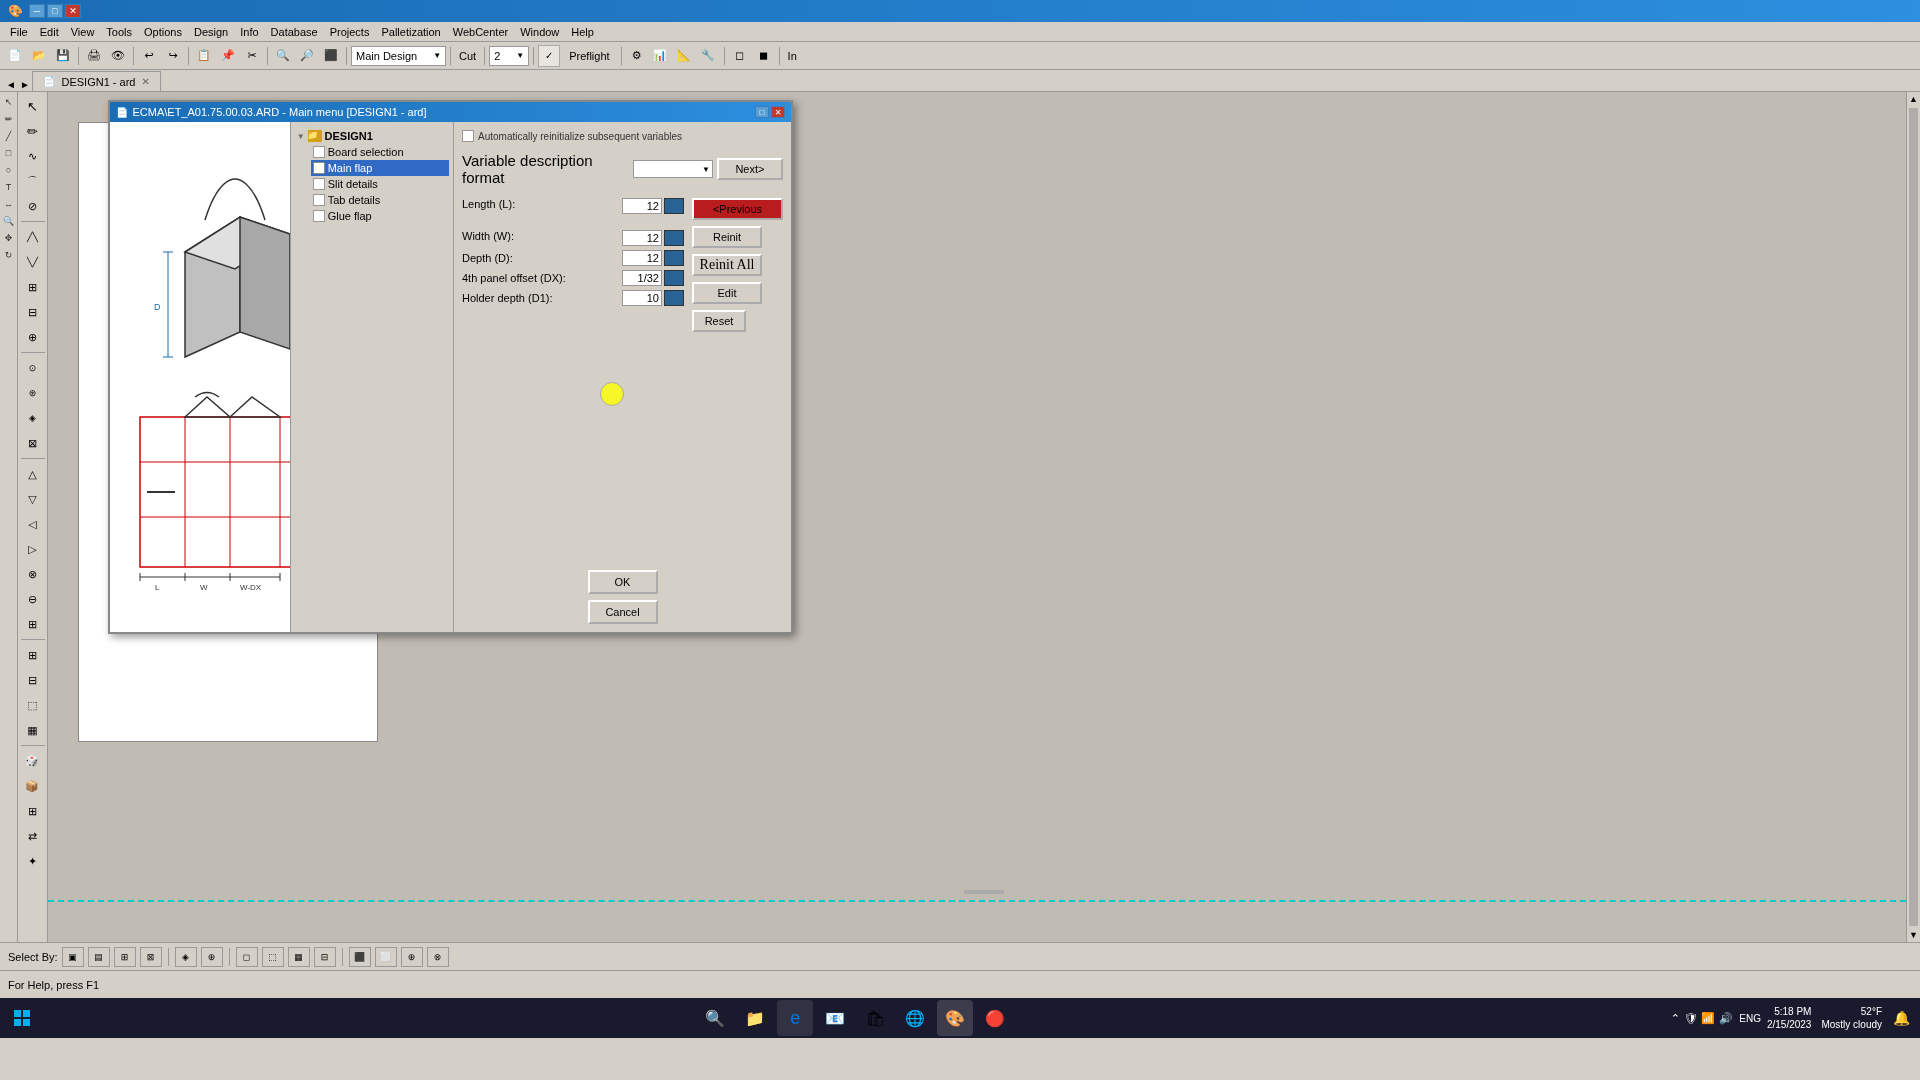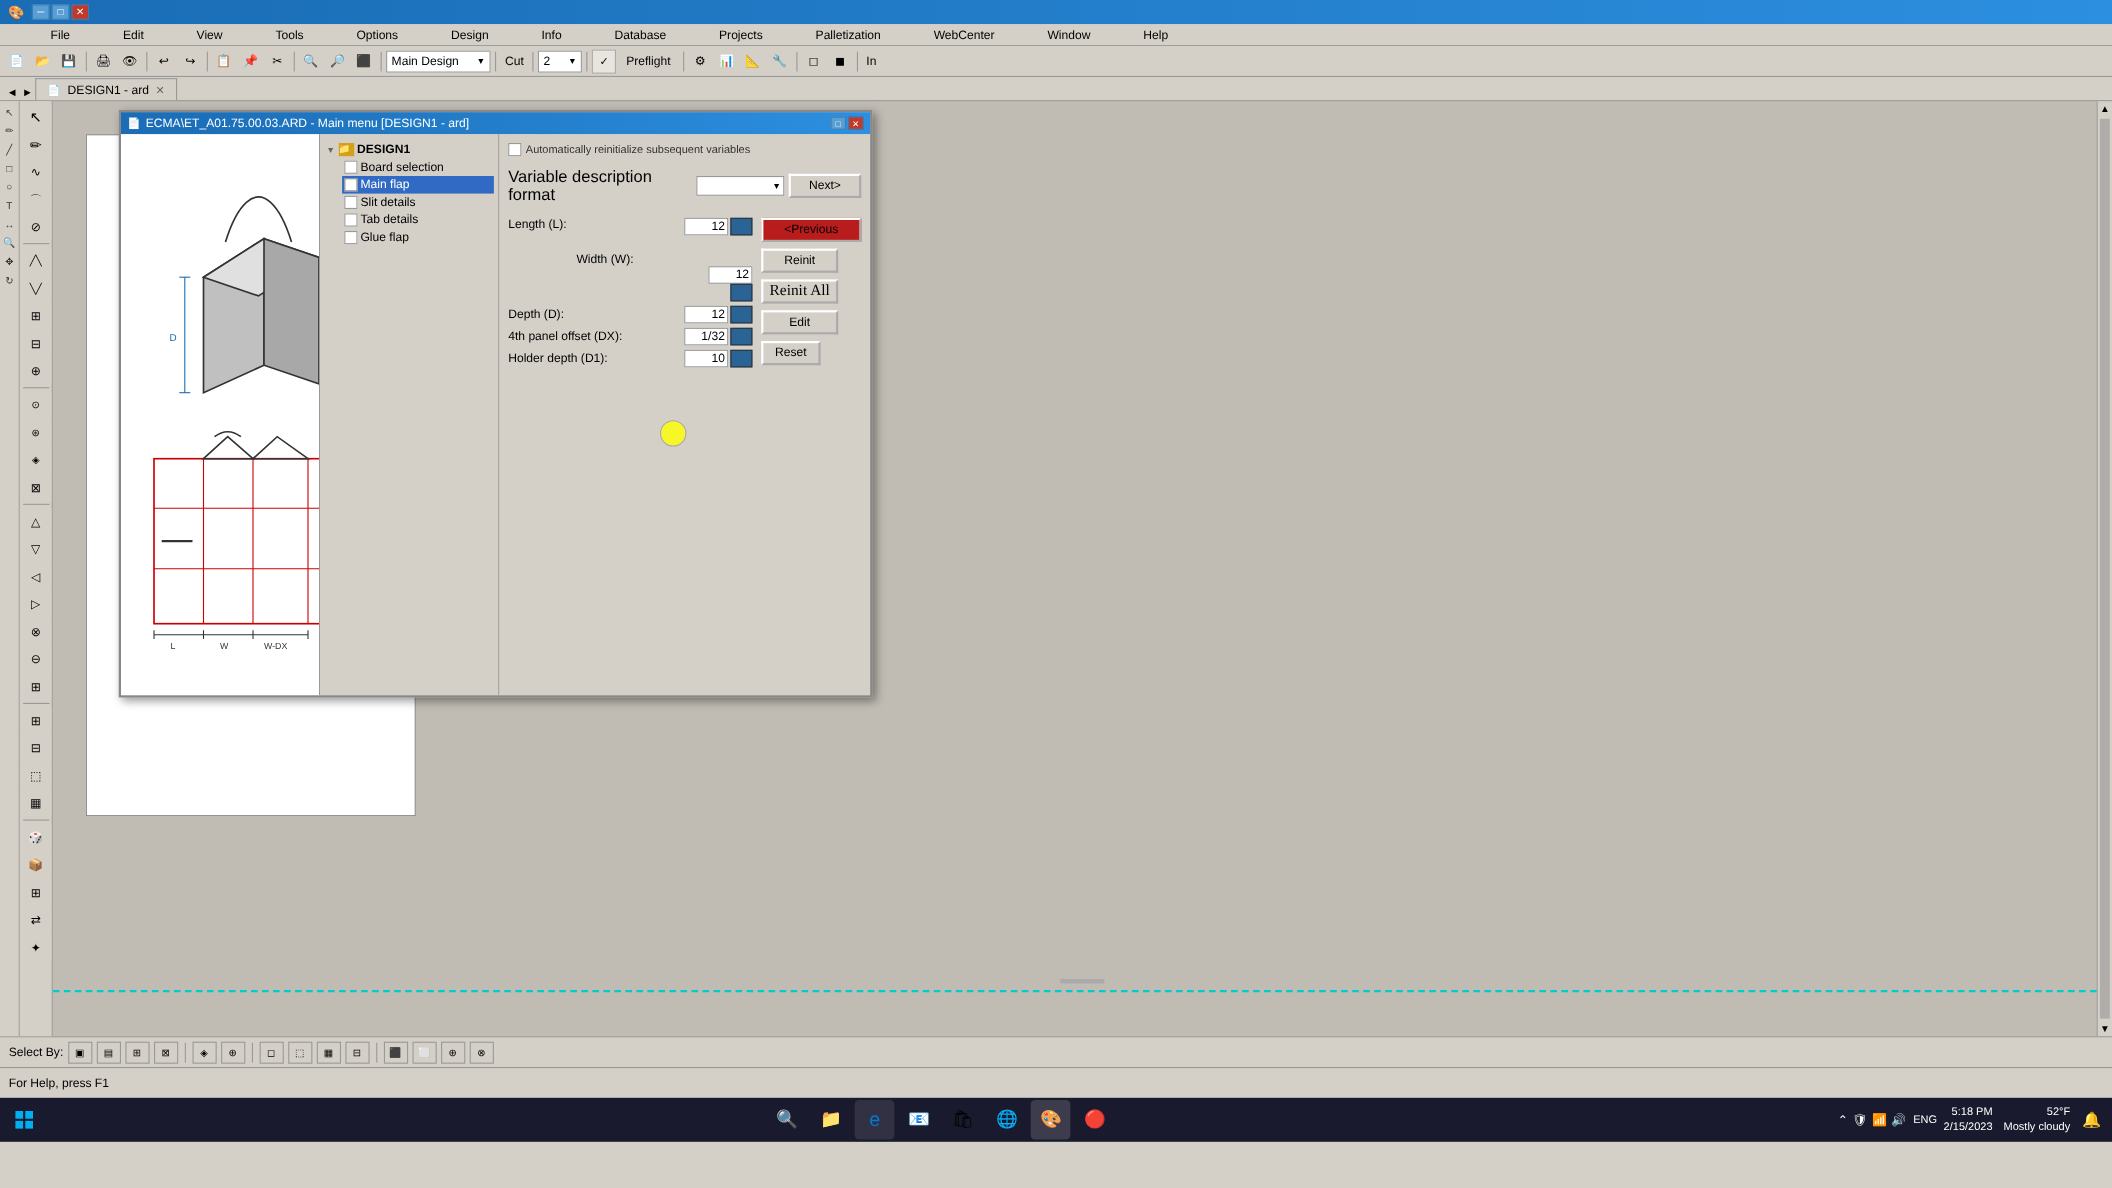--- a/index.html
+++ b/index.html
@@ -32,21 +32,20 @@
       display: flex;
       align-items: center;
       border-bottom: 1px solid #999;
       padding: 0 4px;
       font-size: 11px;
     }
     .menu-item {
       padding: 2px 6px;
       cursor: pointer;
       color: #000;
-      margin-left: 36px;
     }
 
     
     #toolbar {
       height: 28px;
       background: #d4d0c8;
       display: flex;
       align-items: center;
       border-bottom: 1px solid #999;
       padding: 0 4px;
@@ -547,21 +546,21 @@
           <div style="display:flex;gap:8px;">
 
             <div style="flex:1;">
 
               <div style="display:flex;align-items:flex-start;margin-bottom:16px;">
                 <span style="width:160px;font-size:11px;">Length (L):</span>
                 <input type="text" value="12" style="width: 40px; height: 16px; border: 1px solid rgb(153, 153, 153); font-size: 11px; text-align: right; padding: 0px 2px;">
                 <div style="width:20px;height:16px;background:#2a6496;border:1px solid #333;cursor:pointer;margin-left:2px;"></div>
               </div>
 
-              <div style="display:flex;align-items:flex-end;margin-bottom:4px;flex-direction:column;">
+              <div style="display:flex;align-items:flex-start;margin-bottom:4px;">
                 <span style="width:160px;font-size:11px;">Width (W):</span>
                 <input type="text" value="12" style="width: 40px; height: 16px; border: 1px solid rgb(153, 153, 153); font-size: 11px; text-align: right; padding: 0px 2px;">
                 <div style="width:20px;height:16px;background:#2a6496;border:1px solid #333;cursor:pointer;margin-left:2px;"></div>
               </div>
 
               <div style="display:flex;align-items:center;margin-bottom:4px;">
                 <span style="width:160px;font-size:11px;">Depth (D):</span>
                 <input type="text" value="12" style="width: 40px; height: 16px; border: 1px solid rgb(153, 153, 153); font-size: 11px; text-align: right; padding: 0px 2px;">
                 <div style="width:20px;height:16px;background:#2a6496;border:1px solid #333;cursor:pointer;margin-left:2px;"></div>
               </div>
@@ -583,20 +582,24 @@
               <div style="width:91px;height:22px;background:#b91c1c;border:2px outset #fff;font-size:11px;cursor:pointer;display:flex;align-items:center;justify-content:center;">&lt;Previous</div>
               <div style="width:70px;height:22px;background:#d4d0c8;border:2px outset #fff;font-size:11px;cursor:pointer;display:flex;align-items:center;justify-content:center;">Reinit</div>
               <div style="width:70px;height:22px;background:#d4d0c8;border:2px outset #fff;font-size:14px;cursor:pointer;display:flex;align-items:center;justify-content:center;font-family:Liberation Serif, serif;">Reinit All</div>
               <div style="width:70px;height:22px;background:#d4d0c8;border:2px outset #fff;font-size:11px;cursor:pointer;display:flex;align-items:center;justify-content:center;">Edit</div>
               <div style="width:54px;height:22px;background:#d4d0c8;border:2px outset #fff;font-size:11px;cursor:pointer;display:flex;align-items:center;justify-content:center;">Reset</div>
             </div>
           </div>
 
           <div style="flex:1;"></div>
 
+          <div style="display:flex;flex-direction:column;gap:6px;align-items:center;">
+            <div style="width:70px;height:24px;background:#d4d0c8;border:2px outset #fff;font-size:11px;cursor:pointer;display:flex;align-items:center;justify-content:center;">OK</div>
+            <div style="width:70px;height:24px;background:#d4d0c8;border:2px outset #fff;font-size:11px;cursor:pointer;display:flex;align-items:center;justify-content:center;">Cancel</div>
+          </div>
 
           <div id="cursor" style="position:absolute;width:24px;height:24px;background:rgba(255,255,0,0.8);border-radius:50%;top:280px;left:490px;z-index:200;border:1px solid #aaa;"></div>
         </div>
       </div>
     </div>
 
     <div style="position:absolute;right:0;top:0;bottom:0;width:14px;background:#d4d0c8;border-left:1px solid #999;display:flex;flex-direction:column;">
       <div style="height:14px;display:flex;align-items:center;justify-content:center;font-size:9px;cursor:pointer;">▲</div>
       <div style="flex:1;background:#b0acaa;margin:2px;"></div>
       <div style="height:14px;display:flex;align-items:center;justify-content:center;font-size:9px;cursor:pointer;">▼</div>

